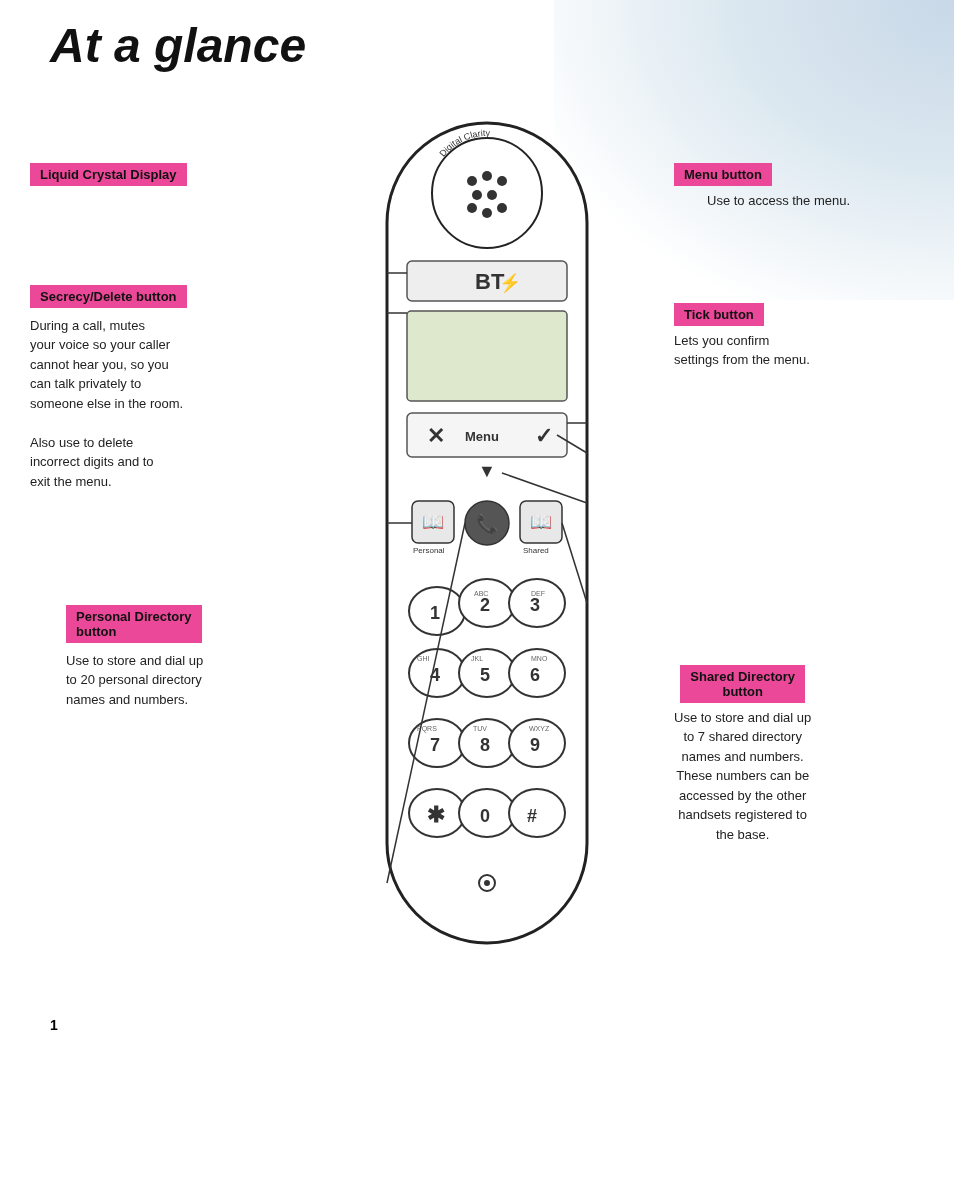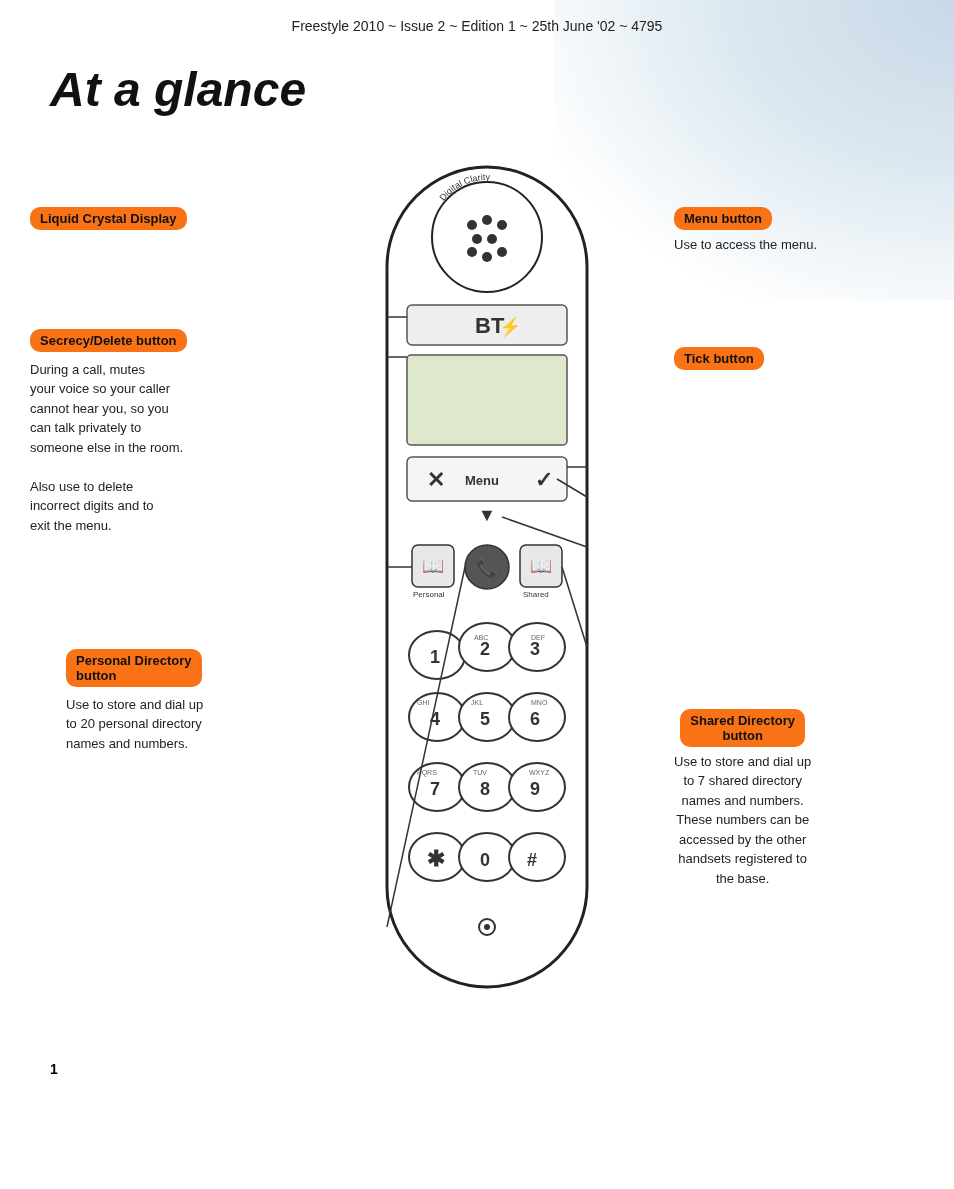--- a/index.html
+++ b/index.html
@@ -71,22 +71,22 @@
 
     
     .right-col {
       width: 250px;
       flex-shrink: 0;
       position: relative;
     }
 
     
     .label-box {
-      background: #f97316;
-      border-radius: 10px;
+      background: #ec4899;
+      border-radius: 0;
       padding: 4px 10px;
       display: inline-block;
       font-size: 13px;
       font-weight: 700;
       color: #111;
       white-space: nowrap;
     }
 
     .annotation {
       font-size: 13px;
@@ -137,21 +137,20 @@
       height: 860px;
     }
   </style>
 </head>
 <body>
 
 <div class="bg-gradient"></div>
 
 <div class="page-content">
 
-  <div class="header">Freestyle 2010 ~ Issue 2 ~ Edition 1 ~ 25th June '02 ~ 4795</div>
 
   <div class="title">At a glance</div>
 
   <div class="main-area">
 
     <div class="left-col">
 
       <div class="left-annotation ann-lcd">
         <span class="label-box">Liquid Crystal Display</span>
       </div>
@@ -287,25 +286,28 @@
 
           <line x1="235" y1="410" x2="260" y2="490" stroke="#333" stroke-width="1.5"></line>
         </svg>
       </div>
     </div>
 
     <div class="right-col">
 
       <div class="right-annotation ann-menu">
         <span class="label-box">Menu button</span>
-        <div class="annotation" style="margin-top:5px;">Use to access the menu.</div>
+        <div class="annotation" style="margin-top:5px;margin-left:33px;">Use to access the menu.</div>
       </div>
 
       <div class="right-annotation ann-tick">
         <span class="label-box">Tick button</span>
+        <div class="annotation" style="margin-top:5px;">
+          Lets you confirm<br>settings from the menu.
+        </div>
       </div>
 
 
       <div class="right-annotation ann-shared">
         <span class="label-box">Shared Directory<br>button</span>
         <div class="annotation" style="margin-top:5px;">
           Use to store and dial up<br>to 7 shared directory<br>names and numbers.<br>These numbers can be<br>accessed by the other<br>handsets registered to<br>the base.
         </div>
       </div>
     </div>

